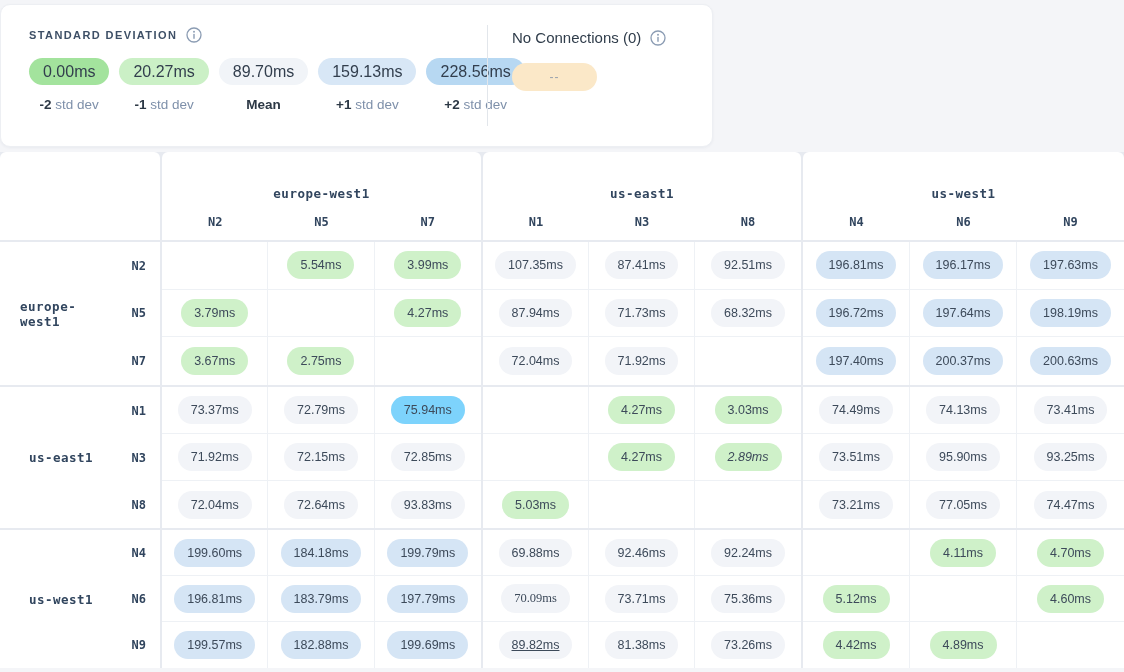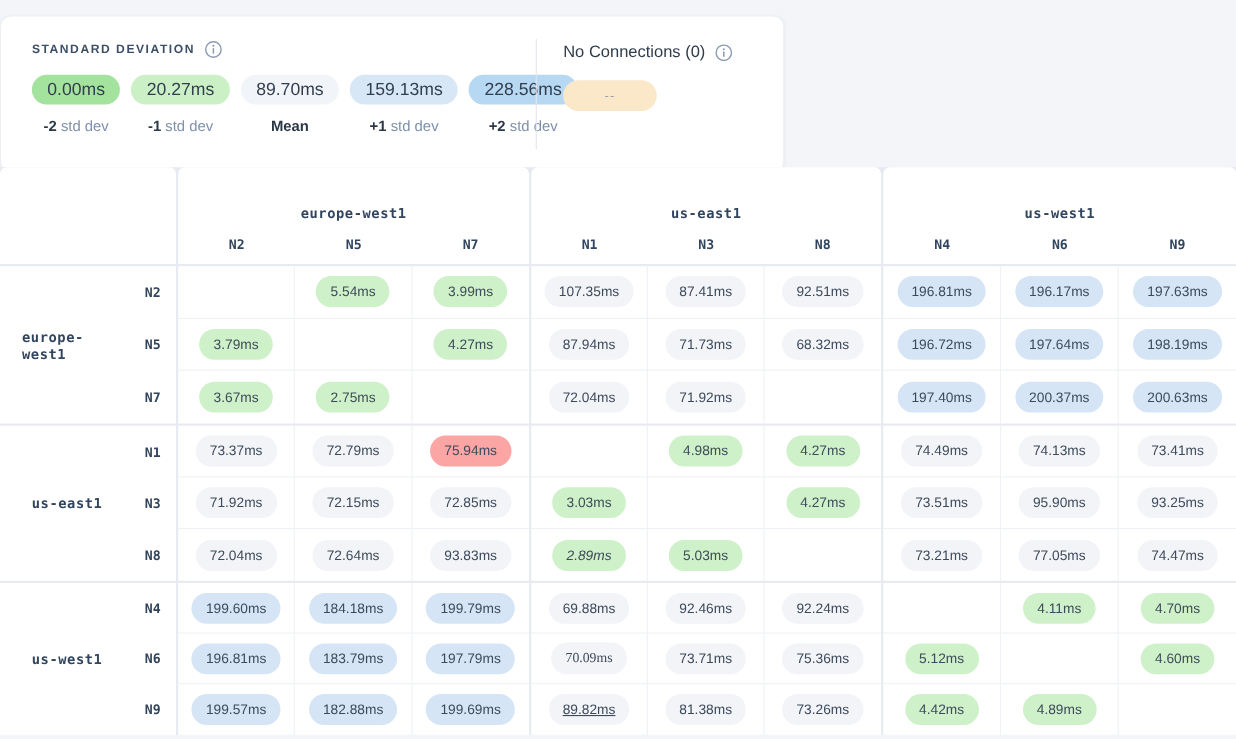--- a/index.html
+++ b/index.html
@@ -6,21 +6,21 @@
   html, body { margin: 0; padding: 0; }
   body {
     width: 1124px; height: 672px; overflow: hidden; position: relative;
     background: #f4f5f8;
     font-family: "Liberation Sans", sans-serif;
     color: #3d4a5a;
   }
 
   
   .top-card {
-    position: absolute; left: 0; top: 14px; width: 713px; height: 143px;
+    position: absolute; left: 0; top: 4px; width: 713px; height: 143px;
     background: #ffffff; border: 1px solid #edeff3; border-radius: 10px;
     box-shadow: 0 1px 3px rgba(25,39,70,0.05);
     display: flex;
   }
   .legend-sec { width: 486px; padding: 22px 0 0 28px; }
   .title-row { display: flex; align-items: center; gap: 9px; }
   .legend-title {
     font-size: 11px; font-weight: bold; letter-spacing: 1.4px;
     color: #3d4f66;
   }
@@ -259,21 +259,21 @@
       </div>
     </div>
     <div class="panel block">
       <div class="cell">
         <span class="pill" style="background: rgb(242, 244, 248);">73.37ms</span>
       </div>
       <div class="cell">
         <span class="pill" style="background: rgb(242, 244, 248);">72.79ms</span>
       </div>
       <div class="cell">
-        <span class="pill" style="background: #fca5a5; text-align: center;">75.94ms</span>
+        <span class="pill" style="background: #7dd3fc; text-align: center;">75.94ms</span>
       </div>
       <div class="cell">
         <span class="pill" style="background: rgb(242, 244, 248);">71.92ms</span>
       </div>
       <div class="cell">
         <span class="pill" style="background: rgb(242, 244, 248);">72.15ms</span>
       </div>
       <div class="cell">
         <span class="pill" style="background: rgb(242, 244, 248);">72.85ms</span>
       </div>
@@ -282,23 +282,20 @@
       </div>
       <div class="cell">
         <span class="pill" style="background: rgb(242, 244, 248);">72.64ms</span>
       </div>
       <div class="cell">
         <span class="pill" style="background: rgb(242, 244, 248);">93.83ms</span>
       </div>
     </div>
     <div class="panel block">
       <div class="cell"></div>
-      <div class="cell">
-        <span class="pill" style="background: rgb(207, 241, 201);">4.98ms</span>
-      </div>
       <div class="cell">
         <span class="pill" style="background: rgb(207, 241, 201);">4.27ms</span>
       </div>
       <div class="cell">
         <span class="pill" style="background: rgb(207, 241, 201);">3.03ms</span>
       </div>
       <div class="cell"></div>
       <div class="cell">
         <span class="pill" style="background: rgb(207, 241, 201);">4.27ms</span>
       </div>

